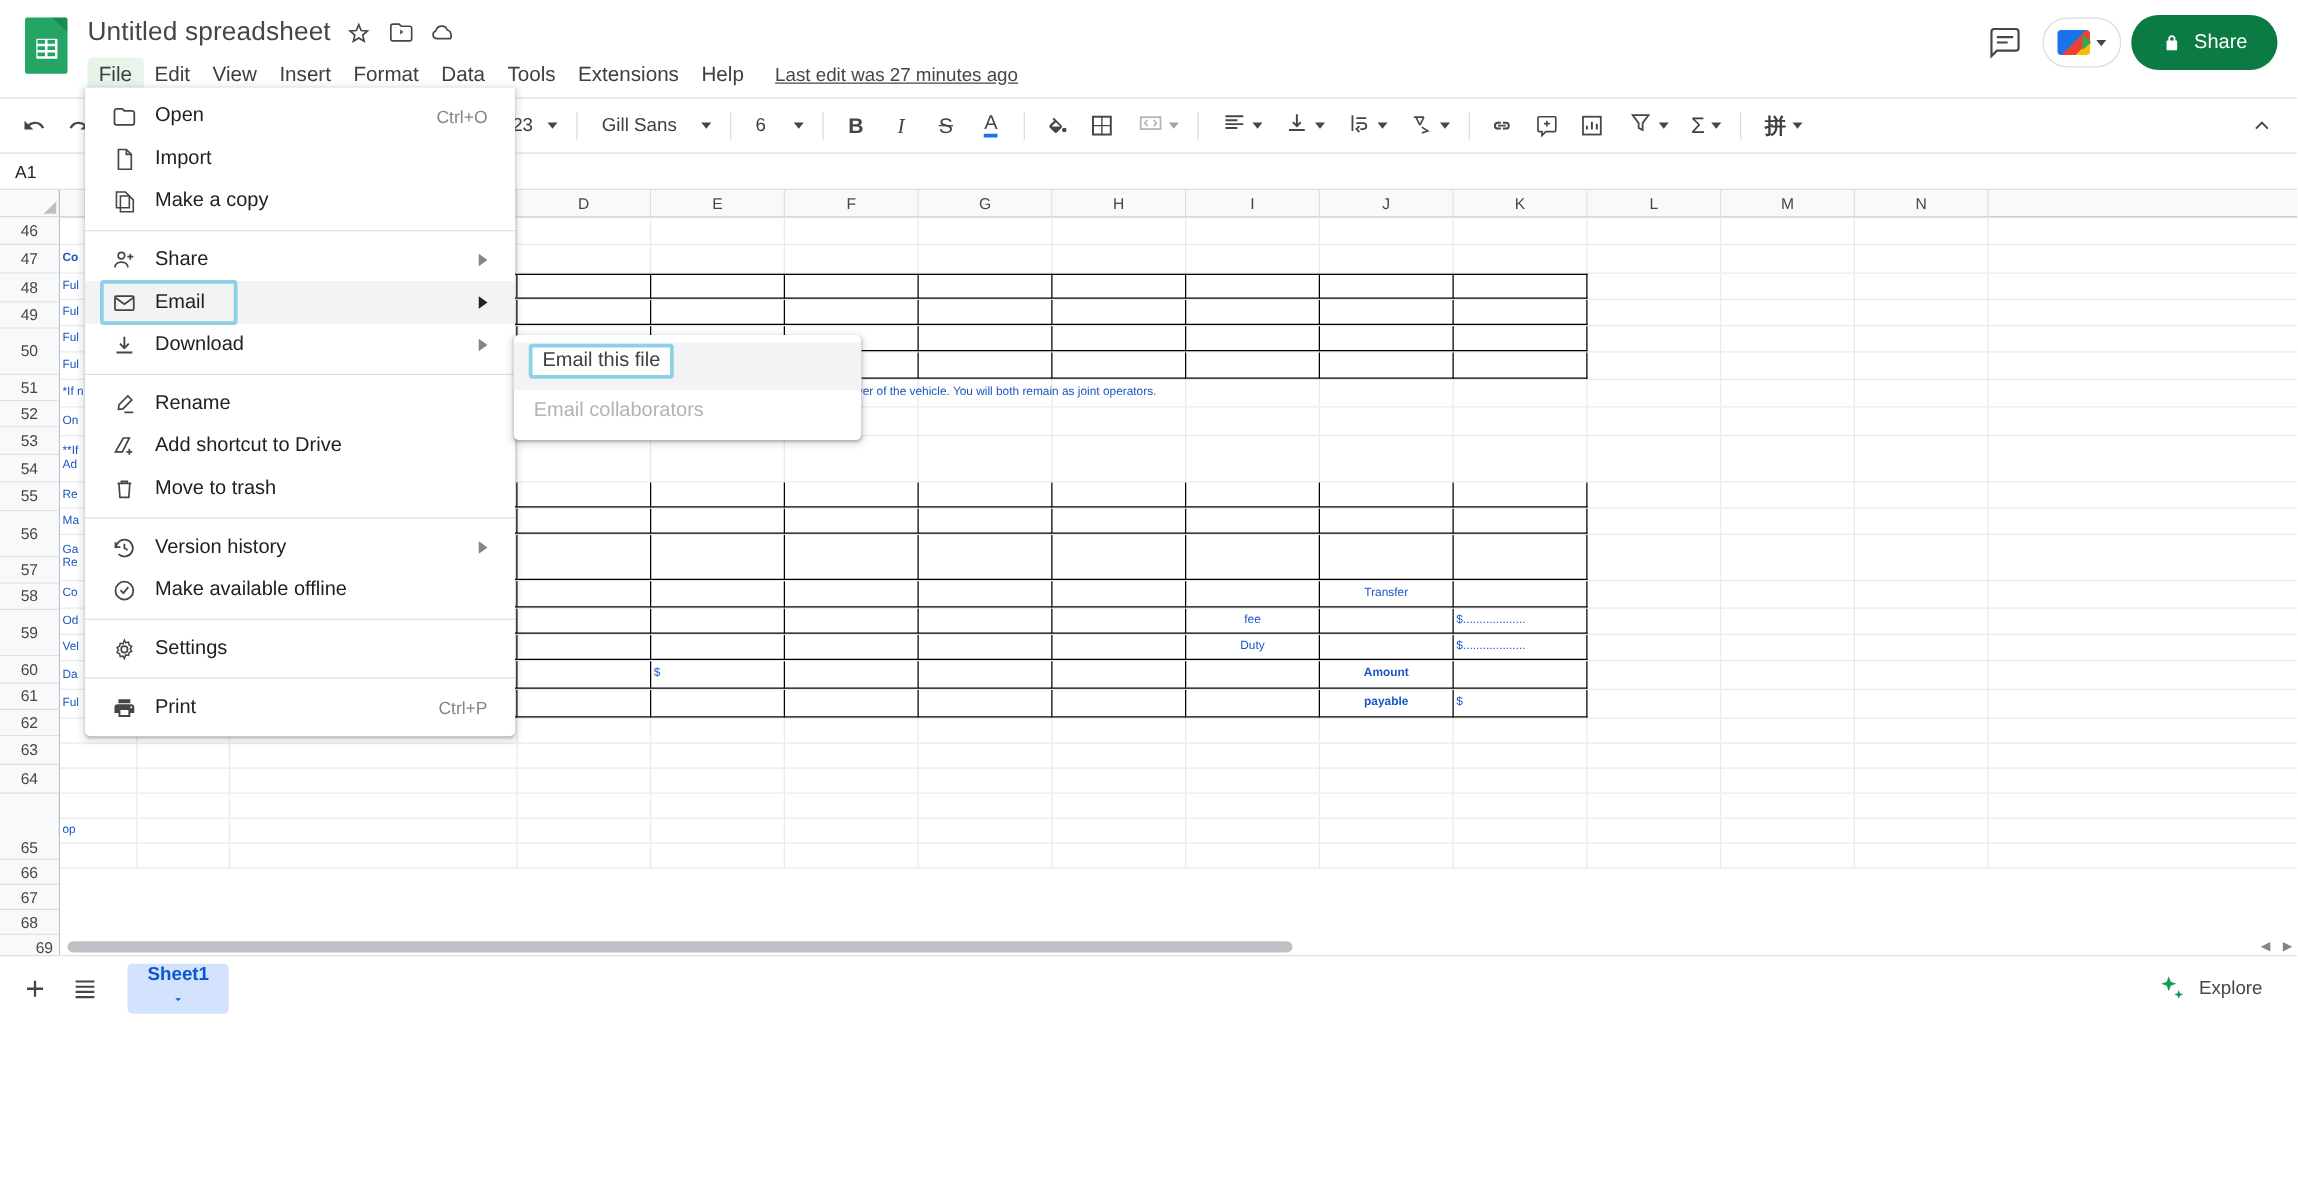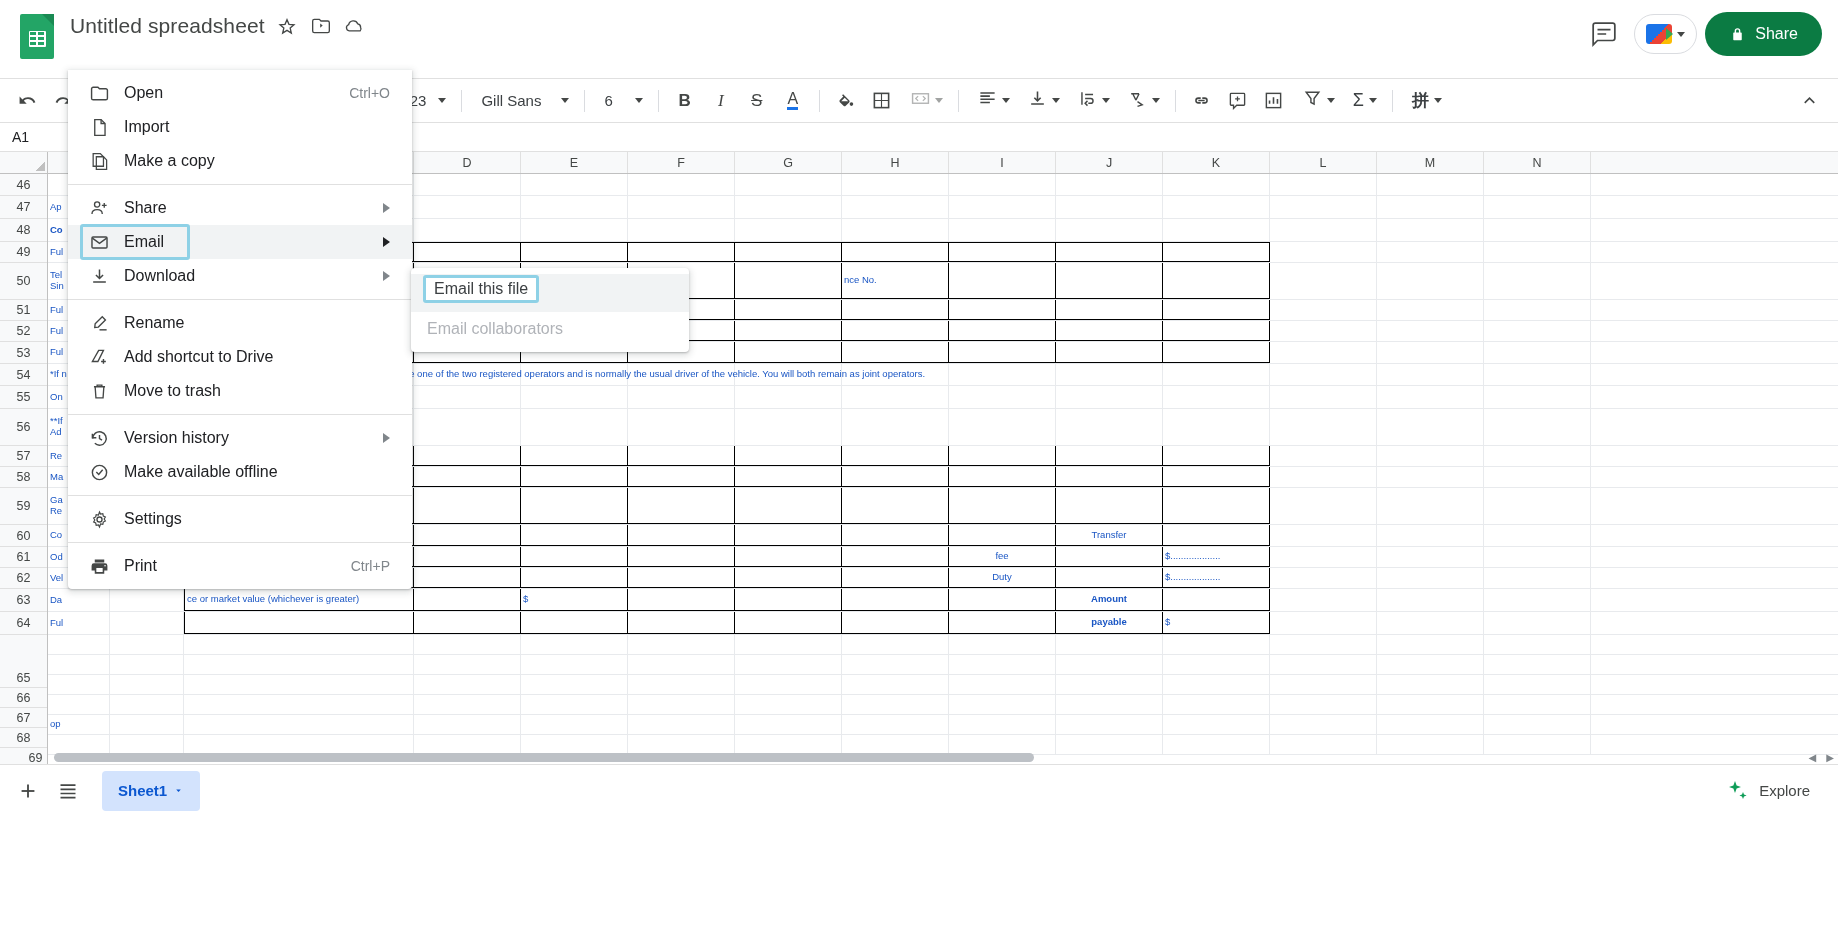--- a/index.html
+++ b/index.html
@@ -95,21 +95,21 @@
 
   
   .hscroll { position: absolute; left: 48px; right: 34px; bottom: 0; height: 14px; display: flex; align-items: center; }
   .hscroll .thumb { height: 9px; background: #bdc1c6; border-radius: 5px; width: 980px; margin-left: 6px; }
   .scroll-arrows { position: absolute; right: 4px; bottom: 0; display: flex; gap: 10px; align-items: center; height: 14px; }
   .scroll-arrows span { font-size: 10px; color: #80868b; cursor: pointer; }
 
   
   .bottombar { height: 52px; display: flex; align-items: center; border-top: 1px solid #e0e0e0; padding: 0 8px; position: relative; background: #fff; }
   .bb-ic { width: 40px; height: 40px; border-radius: 50%; display: flex; align-items: center; justify-content: center; cursor: pointer; color: #444746; }
-  .sheet-tab { display: flex; align-items: center; gap: 6px; height: 40px; padding: 0 16px; background: #d3e3fd; border-radius: 4px; margin-left: 14px; cursor: pointer; }
+  .sheet-tab { display: flex; align-items: center; gap: 6px; height: 40px; padding: 0 16px; background: #d3e3fd; border-radius: 4px; margin-left: 14px; cursor: pointer; flex-direction: column; }
   .sheet-tab .nm { font-size: 15px; color: #0b57d0; font-weight: bold; }
   .explore { position: absolute; right: 16px; display: flex; align-items: center; gap: 9px; height: 40px; padding: 0 12px; border-radius: 20px; cursor: pointer; }
   .explore .lbl { font-size: 15px; color: #444746; }
   .exp-star { width: 24px; height: 24px; position: relative; }
 
   
   .menu {
     position: absolute; left: 68px; top: 70px; width: 344px;
     background: #fff; border-radius: 0 0 4px 4px;
     box-shadow: 0 2px 6px 2px rgba(60,64,67,.15), 0 1px 2px rgba(60,64,67,.3);
@@ -174,20 +174,32 @@
               <path d="M11 14l3-2.5L11 9v5z" fill="#444746"></path>
             </svg>
         </div>
         <div class="titleicon">
           <svg width="21" height="21" viewBox="0 0 24 24">
               <path d="M19 13a4 4 0 0 0-3.2-3.9A5.5 5.5 0 0 0 5.3 10 3.6 3.6 0 0 0 6 17h12.5A3.5 3.5 0 0 0 19 13z" fill="none" stroke="#444746" stroke-width="1.5"></path>
             </svg>
         </div>
       </div>
 
+      <div class="menubar">
+        <div class="mi active">File</div>
+        <div class="mi">Edit</div>
+        <div class="mi">View</div>
+        <div class="mi">Insert</div>
+        <div class="mi">Format</div>
+        <div class="mi">Data</div>
+        <div class="mi">Tools</div>
+        <div class="mi">Extensions</div>
+        <div class="mi">Help</div>
+        <div class="lastedit">Last edit was 27 minutes ago</div>
+      </div>
     </div>
 
     <div class="header-right">
       <div class="hr-icon">
         <svg width="26" height="26" viewBox="0 0 24 24">
             <path d="M20 2H4a2 2 0 0 0-2 2v18l4-4h14a2 2 0 0 0 2-2V4a2 2 0 0 0-2-2z" fill="none" stroke="#444746" stroke-width="1.6"></path>
             <path d="M6 8h12M6 12h8" stroke="#444746" stroke-width="1.6"></path>
           </svg>
       </div>
       <div class="meet-pill">
@@ -427,40 +439,20 @@
             <div class="cell" style="width: 107px; min-width: 107px;"></div>
             <div class="cell" style="width: 107px; min-width: 107px;"></div>
             <div class="cell" style="width: 107px; min-width: 107px;"></div>
             <div class="cell" style="width: 107px; min-width: 107px;"></div>
             <div class="cell" style="width: 107px; min-width: 107px;"></div>
             <div class="cell" style="width: 107px; min-width: 107px;"></div>
             <div class="cell" style="width: 107px; min-width: 107px;"></div>
           </div>
           <div class="crow" style="height: 23px;">
             <div class="cell" style="width: 62px; min-width: 62px;">
-              <span>Ap</span>
-            </div>
-            <div class="cell" style="width: 74px; min-width: 74px;"></div>
-            <div class="cell" style="width: 230px; min-width: 230px;">
-              <span>nia</span>
-            </div>
-            <div class="cell" style="width: 107px; min-width: 107px;"></div>
-            <div class="cell" style="width: 107px; min-width: 107px;"></div>
-            <div class="cell" style="width: 107px; min-width: 107px;"></div>
-            <div class="cell" style="width: 107px; min-width: 107px;"></div>
-            <div class="cell" style="width: 107px; min-width: 107px;"></div>
-            <div class="cell" style="width: 107px; min-width: 107px;"></div>
-            <div class="cell" style="width: 107px; min-width: 107px;"></div>
-            <div class="cell" style="width: 107px; min-width: 107px;"></div>
-            <div class="cell" style="width: 107px; min-width: 107px;"></div>
-            <div class="cell" style="width: 107px; min-width: 107px;"></div>
-            <div class="cell" style="width: 107px; min-width: 107px;"></div>
-          </div>
-          <div class="crow" style="height: 23px;">
-            <div class="cell" style="width: 62px; min-width: 62px;">
               <span style="font-weight: bold;">Co</span>
             </div>
             <div class="cell" style="width: 74px; min-width: 74px;"></div>
             <div class="cell" style="width: 230px; min-width: 230px;"></div>
             <div class="cell" style="width: 107px; min-width: 107px;"></div>
             <div class="cell" style="width: 107px; min-width: 107px;"></div>
             <div class="cell" style="width: 107px; min-width: 107px;"></div>
             <div class="cell" style="width: 107px; min-width: 107px;"></div>
             <div class="cell" style="width: 107px; min-width: 107px;"></div>
             <div class="cell" style="width: 107px; min-width: 107px;"></div>
@@ -481,41 +473,20 @@
             <div class="cell" style="width: 107px; min-width: 107px; border-right: 1px solid rgb(0, 0, 0); border-bottom: 1px solid rgb(0, 0, 0); border-top: 1px solid rgb(0, 0, 0);"></div>
             <div class="cell" style="width: 107px; min-width: 107px; border-right: 1px solid rgb(0, 0, 0); border-bottom: 1px solid rgb(0, 0, 0); border-top: 1px solid rgb(0, 0, 0);"></div>
             <div class="cell" style="width: 107px; min-width: 107px; border-right: 1px solid rgb(0, 0, 0); border-bottom: 1px solid rgb(0, 0, 0); border-top: 1px solid rgb(0, 0, 0);"></div>
             <div class="cell" style="width: 107px; min-width: 107px; border-right: 1px solid rgb(0, 0, 0); border-bottom: 1px solid rgb(0, 0, 0); border-top: 1px solid rgb(0, 0, 0);"></div>
             <div class="cell" style="width: 107px; min-width: 107px; border-right: 1px solid rgb(0, 0, 0); border-bottom: 1px solid rgb(0, 0, 0); border-top: 1px solid rgb(0, 0, 0);"></div>
             <div class="cell" style="width: 107px; min-width: 107px; border-right: 1px solid rgb(0, 0, 0); border-bottom: 1px solid rgb(0, 0, 0); border-top: 1px solid rgb(0, 0, 0);"></div>
             <div class="cell" style="width: 107px; min-width: 107px;"></div>
             <div class="cell" style="width: 107px; min-width: 107px;"></div>
             <div class="cell" style="width: 107px; min-width: 107px;"></div>
           </div>
-          <div class="crow" style="height: 37px;">
-            <div class="cell" style="width: 62px; min-width: 62px; flex-direction: column; align-items: flex-start; justify-content: center;">
-              <span>Tel</span>
-              <span>Sin</span>
-            </div>
-            <div class="cell" style="width: 74px; min-width: 74px;"></div>
-            <div class="cell" style="width: 230px; min-width: 230px; border-right: 1px solid rgb(0, 0, 0); border-bottom: 1px solid rgb(0, 0, 0); border-left: 1px solid rgb(0, 0, 0);"></div>
-            <div class="cell" style="width: 107px; min-width: 107px; border-right: 1px solid rgb(0, 0, 0); border-bottom: 1px solid rgb(0, 0, 0);"></div>
-            <div class="cell" style="width: 107px; min-width: 107px; border-right: 1px solid rgb(0, 0, 0); border-bottom: 1px solid rgb(0, 0, 0);"></div>
-            <div class="cell" style="width: 107px; min-width: 107px; border-right: 1px solid rgb(0, 0, 0); border-bottom: 1px solid rgb(0, 0, 0);"></div>
-            <div class="cell" style="width: 107px; min-width: 107px; border-right: 1px solid rgb(0, 0, 0); border-bottom: 1px solid rgb(0, 0, 0);"></div>
-            <div class="cell" style="width: 107px; min-width: 107px; border-right: 1px solid rgb(0, 0, 0); border-bottom: 1px solid rgb(0, 0, 0);">
-              <span>nce No.</span>
-            </div>
-            <div class="cell" style="width: 107px; min-width: 107px; border-right: 1px solid rgb(0, 0, 0); border-bottom: 1px solid rgb(0, 0, 0);"></div>
-            <div class="cell" style="width: 107px; min-width: 107px; border-right: 1px solid rgb(0, 0, 0); border-bottom: 1px solid rgb(0, 0, 0);"></div>
-            <div class="cell" style="width: 107px; min-width: 107px; border-right: 1px solid rgb(0, 0, 0); border-bottom: 1px solid rgb(0, 0, 0);"></div>
-            <div class="cell" style="width: 107px; min-width: 107px;"></div>
-            <div class="cell" style="width: 107px; min-width: 107px;"></div>
-            <div class="cell" style="width: 107px; min-width: 107px;"></div>
-          </div>
           <div class="crow" style="height: 21px;">
             <div class="cell" style="width: 62px; min-width: 62px;">
               <span>Ful</span>
             </div>
             <div class="cell" style="width: 74px; min-width: 74px;"></div>
             <div class="cell" style="width: 230px; min-width: 230px; border-right: 1px solid rgb(0, 0, 0); border-bottom: 1px solid rgb(0, 0, 0); border-left: 1px solid rgb(0, 0, 0);"></div>
             <div class="cell" style="width: 107px; min-width: 107px; border-right: 1px solid rgb(0, 0, 0); border-bottom: 1px solid rgb(0, 0, 0);"></div>
             <div class="cell" style="width: 107px; min-width: 107px; border-right: 1px solid rgb(0, 0, 0); border-bottom: 1px solid rgb(0, 0, 0);"></div>
             <div class="cell" style="width: 107px; min-width: 107px; border-right: 1px solid rgb(0, 0, 0); border-bottom: 1px solid rgb(0, 0, 0);"></div>
             <div class="cell" style="width: 107px; min-width: 107px; border-right: 1px solid rgb(0, 0, 0); border-bottom: 1px solid rgb(0, 0, 0);"></div>

